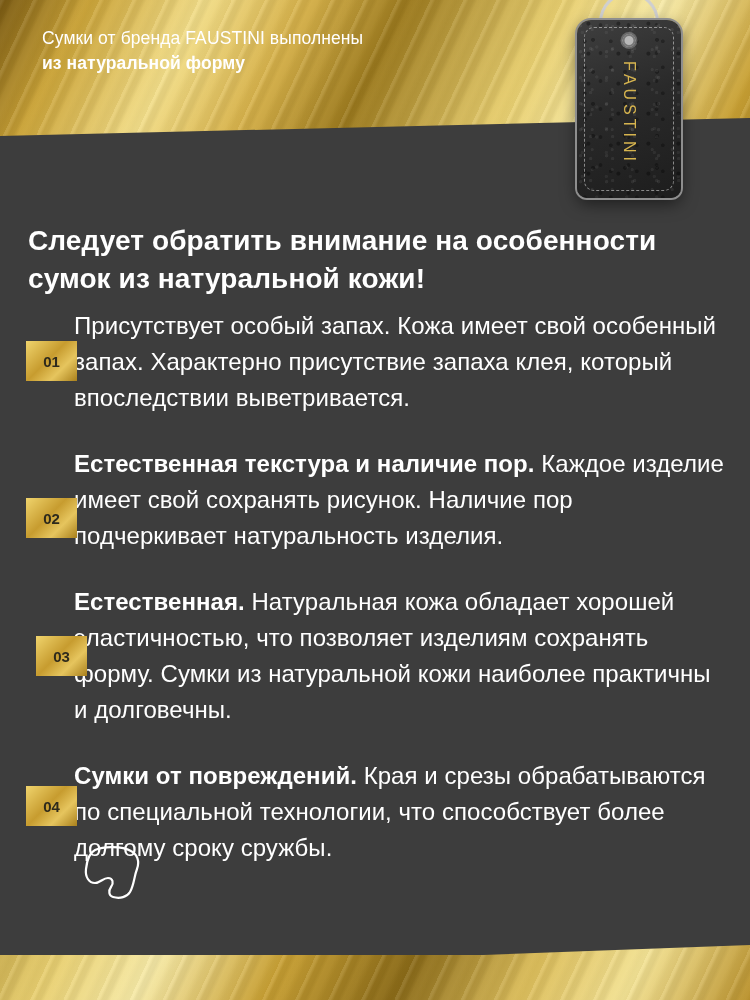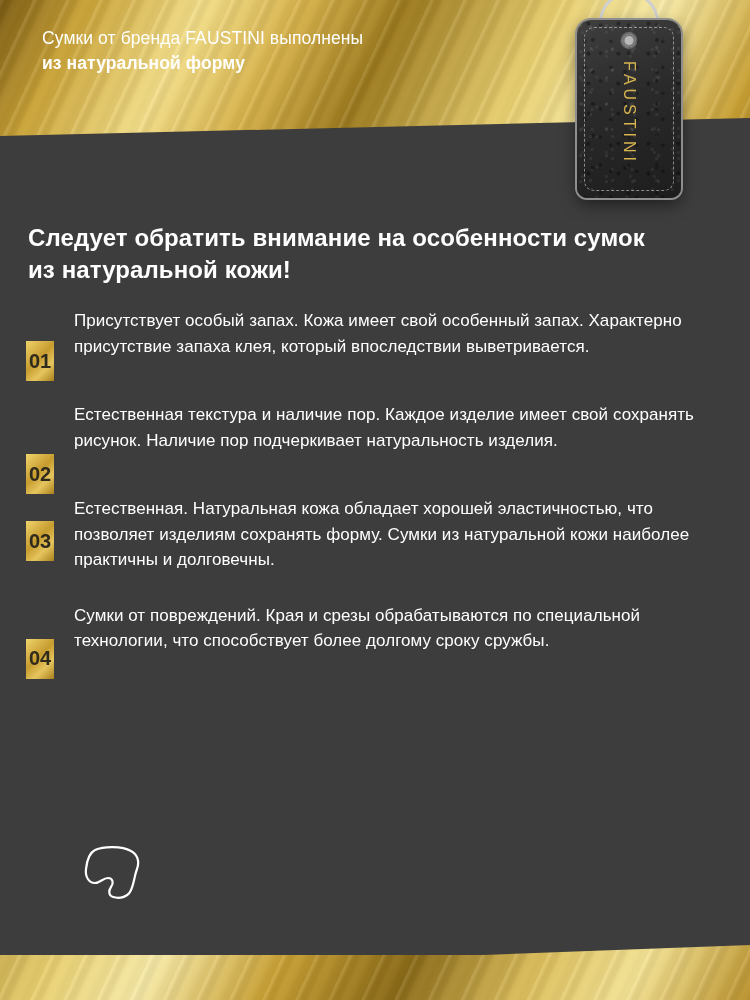--- a/index.html
+++ b/index.html
@@ -171,21 +171,21 @@
     z-index: 5;
   }
 
   
   .headline {
     position: absolute;
     left: 28px;
     top: 222px;
     width: 640px;
     color: #ffffff;
-    font-size: 24px;
+    font-size: 28px;
     font-weight: 700;
     line-height: 1.35;
     letter-spacing: .1px;
   }
 
   
   .list {
     position: absolute;
     left: 26px;
     top: 308px;
@@ -193,43 +193,43 @@
   }
   .item {
     position: relative;
     display: block;
     min-height: 64px;
     margin-bottom: 30px;
   }
   .num {
     position: absolute;
     left: 0;
-    width: 28px;
+    width: 51px;
     height: 40px;
     background: linear-gradient(135deg,#f0d46d 0%,#c79c2f 45%,#e6c55e 70%,#a9801c 100%);
     color: #2e2a1c;
-    font-size: 20px;
+    font-size: 15px;
     font-weight: 700;
     display: flex;
     align-items: center;
     justify-content: center;
   }
   .item-text {
     margin-left: 48px;
     color: #ffffff;
-    font-size: 17px;
+    font-size: 24px;
     line-height: 1.5;
     letter-spacing: .05px;
   }
-  .item-text b { font-weight: 400; }
+  .item-text b { font-weight: 700; }
 
   .i1 .num { top: 33px; }
   .i2 .num { top: 32px; margin-top: 20px; }
-  .i3 .num { top: 25px; }
-  .i4 .num { top: 36px; }
+  .i3 .num { top: 52px; margin-left: 10px; }
+  .i4 .num { top: 28px; }
 
   
   .leather-icon {
     position: absolute;
     left: 82px;
     top: 845px;
     width: 60px;
     height: 56px;
   }
   .leather-icon svg { display: block; }

